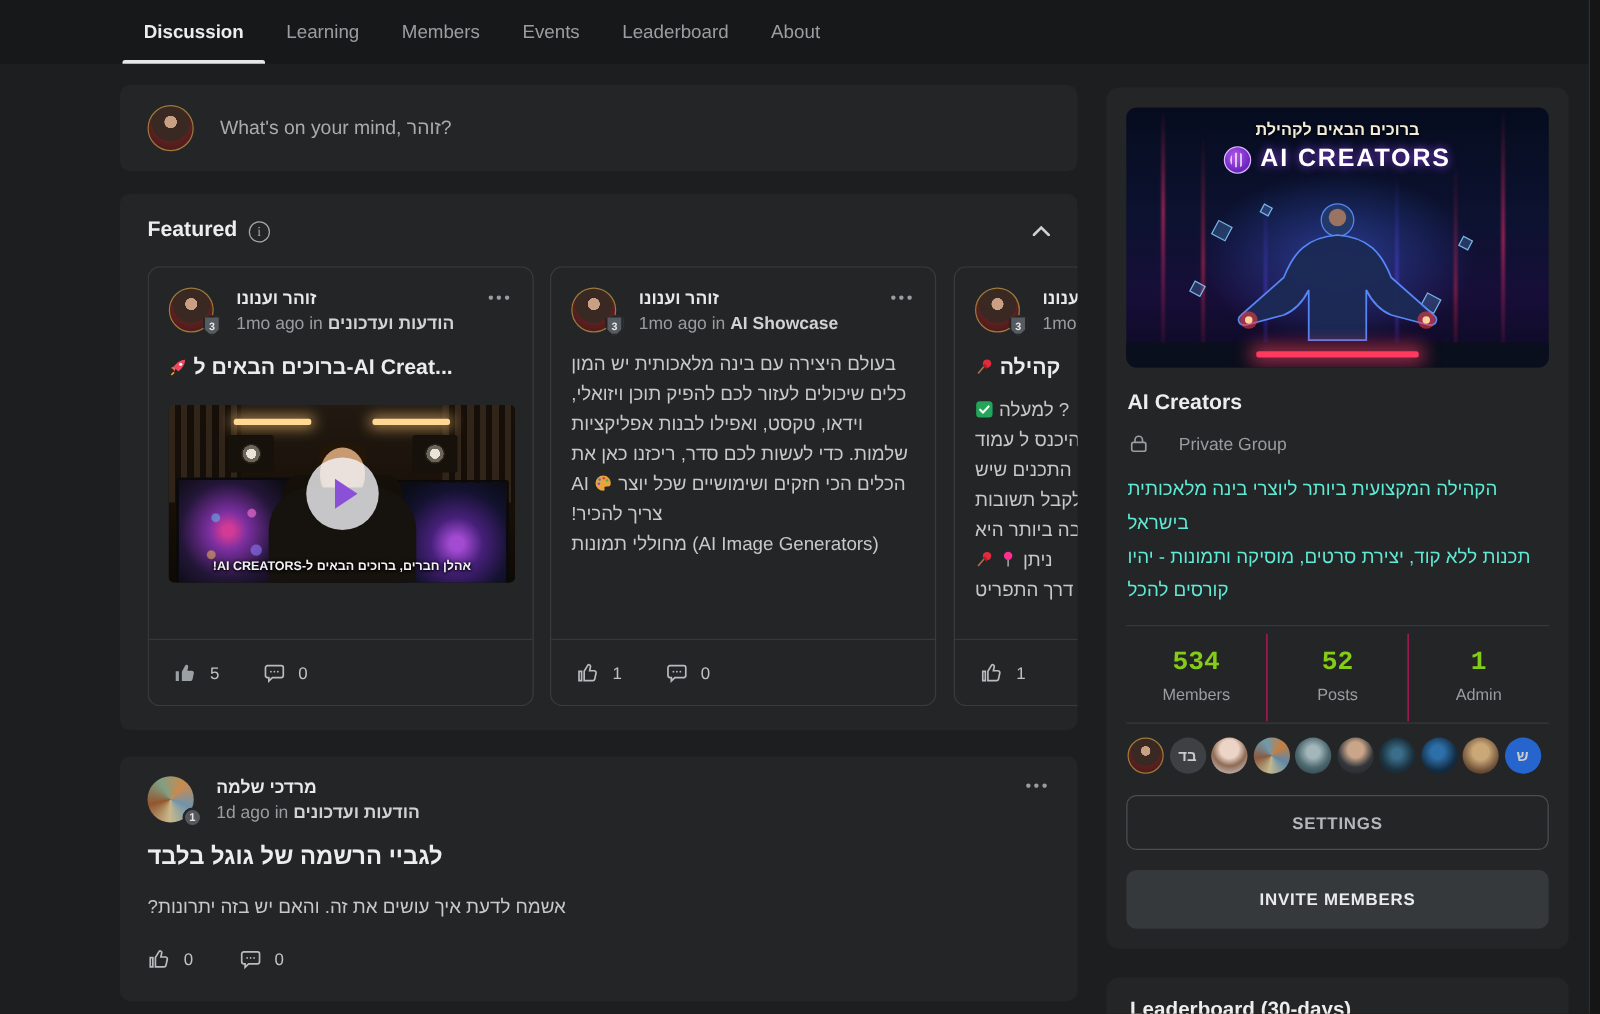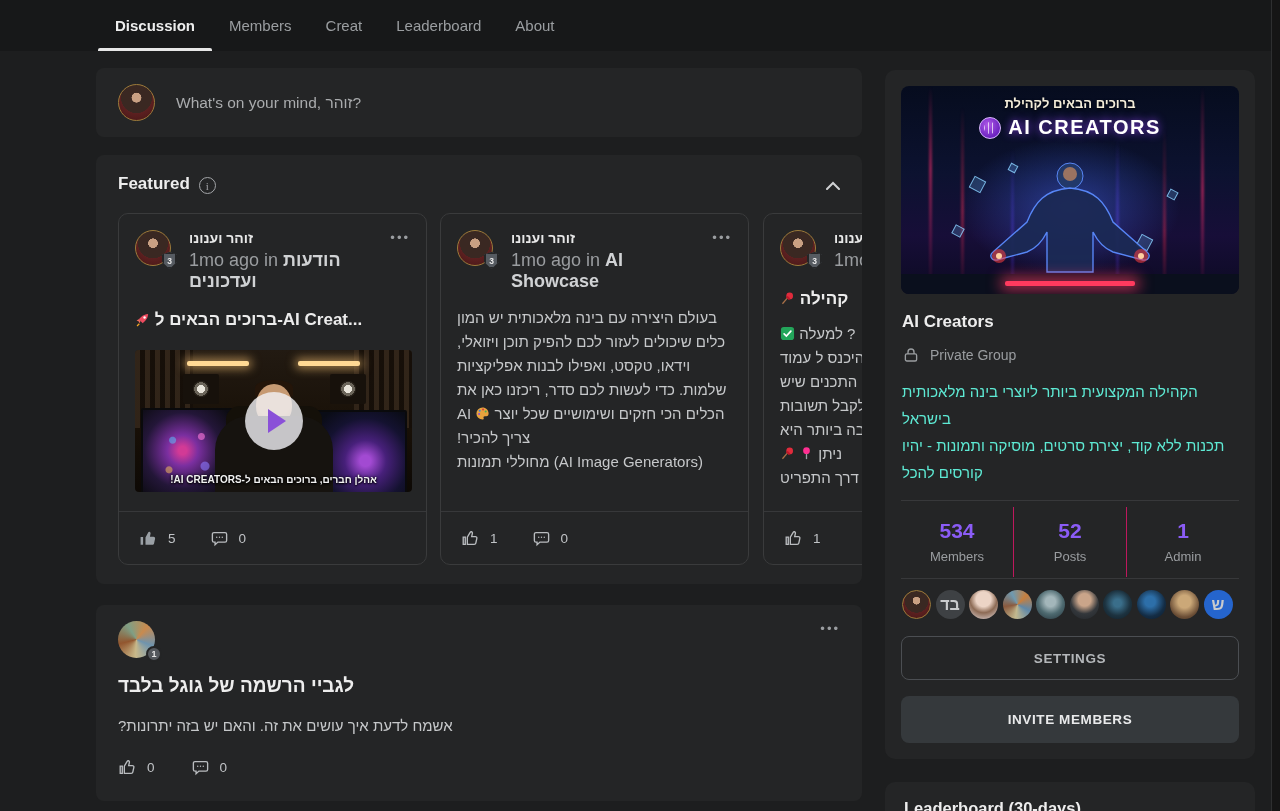--- a/index.html
+++ b/index.html
@@ -35,21 +35,21 @@
   .cards-row { position:absolute; left:22px; top:58px; width:744px; height:352px; overflow:hidden; }
   .fcard { position:absolute; top:0; width:309px; height:352px; border:1px solid #3a3b3c; border-radius:10px; background:#242526; }
   .fcard .inner { padding:16px 16px 0 16px; }
   .phead { display:flex; align-items:flex-start; }
   .phead .avatar { width:36px; height:36px; }
   .badge-shield { position:absolute; right:-7px; bottom:-4px; width:15px; height:17px; background:#565b61; border:2px solid #242526;
       clip-path:polygon(50% 0,100% 15%,100% 58%,50% 100%,0 58%,0 15%); font-size:8.5px; color:#e8e8e8; display:flex; align-items:center; justify-content:center; font-weight:bold; }
   .badge-circle { position:absolute; right:-7px; bottom:-4px; width:16px; height:16px; background:#54585d; border:2px solid #242526; border-radius:50%; font-size:9px; color:#e4e4e4; display:flex; align-items:center; justify-content:center; font-weight:bold; }
   .pmeta { margin-left:18px; }
   .pname { font-size:14px; font-weight:bold; color:#e8e8e8; }
-  .psub { font-size:18px; color:#9a9da0; margin-top:4px; }
+  .psub { font-size:14px; color:#9a9da0; margin-top:4px;text-align:right; }
   .psub b { color:#d0d2d4; }
   .dots { margin-left:auto; color:#9a9da0; font-size:13px; letter-spacing:2px; cursor:pointer; }
   .ptitle { font-size:17px; font-weight:bold; color:#ececec; margin-top:18px; white-space:nowrap; overflow:hidden; }
   .rtl { direction:rtl; text-align:left; unicode-bidi:isolate; }
   .pbody { font-size:15px; line-height:24px; color:#c6c8ca; margin-top:14px; white-space:pre-line; }
   .pfoot { position:absolute; left:0; right:0; bottom:0; height:53px; border-top:1px solid #37383a; display:flex; align-items:center; padding:0 20px; gap:10px; }
   .pfoot .cnt { font-size:13.5px; color:#c0c3c6; margin-right:24px; }
   .icon19 { width:19px; height:19px; color:#b9bcbf; }
 
   
@@ -94,30 +94,30 @@
   .cube { position:absolute; width:13px; height:13px; border:1px solid rgba(140,210,255,.8); background:rgba(110,190,255,.22); transform:rotate(28deg); }
   .bfig { position:absolute; left:50%; bottom:16px; transform:translateX(-50%); }
   .bdesk { position:absolute; left:0; right:0; bottom:0; height:20px; background:#0a0f1d; }
   .bkbd { position:absolute; left:50%; bottom:8px; width:130px; height:5px; transform:translateX(-50%); background:#ff3a5e; box-shadow:0 0 14px 5px rgba(255,60,100,.6); border-radius:2px; }
   .bwelcome { position:absolute; top:10px; left:0; right:0; text-align:center; font-size:13px; font-weight:bold; color:#f3ecd9; direction:rtl; text-shadow:0 1px 3px #000; }
   .bbrand { position:absolute; top:30px; left:0; right:0; display:flex; align-items:center; justify-content:center; gap:7px; }
   .brain { width:22px; height:22px; border-radius:50%; background:radial-gradient(circle at 40% 35%, #b05ae8, #6c23c0 70%); border:1.5px solid #d8b6ff; position:relative; }
   .brain::after { content:""; position:absolute; inset:4px; border-radius:50%; background:repeating-linear-gradient(90deg, rgba(255,255,255,.85) 0 1.5px, transparent 1.5px 4px); opacity:.8; }
   .bname { font-size:20px; font-weight:bold; color:#ffffff; letter-spacing:1.5px; text-shadow:0 0 8px rgba(150,70,255,.9); }
   .gname { position:absolute; left:17px; top:242px; font-size:17px; font-weight:bold; color:#ededed; }
-  .grow-priv { position:absolute; left:17px; top:276px; display:flex; align-items:center; gap:10px; color:#9a9da0; font-size:14px; }
+  .grow-priv { position:absolute; left:17px; top:276px; display:flex; align-items:center; gap:23px; color:#9a9da0; font-size:14px; }
   .gdesc { position:absolute; left:17px; top:308px; width:338px; font-size:15px; line-height:27px; color:#5eead4; white-space:pre-line; }
   .sdiv { position:absolute; left:16px; width:338px; border-top:1px solid #37383a; }
   .stats { position:absolute; left:16px; top:437px; width:338px; height:70px; display:flex; }
   .stat { flex:1; text-align:center; padding-top:12px; position:relative; }
   .stat + .stat { border-left:1px solid #be185d; }
-  .stat .v { font-size:21px; font-weight:bold; color:#8b5cf6; }
+  .stat .v { font-size:21px; font-weight:bold; color:#84cc16;font-family:Liberation Mono, monospace; }
   .stat .l { font-size:13px; color:#9a9da0; margin-top:6px; }
   .avrow { position:absolute; left:17px; top:520px; display:flex; gap:4.5px; }
-  .avrow .mav { width:29px; height:29px; border-radius:50%; flex:none; display:flex; align-items:center; justify-content:center; font-size:16px; color:#c9cbcd; font-weight:bold; }
+  .avrow .mav { width:29px; height:29px; border-radius:50%; flex:none; display:flex; align-items:center; justify-content:center; font-size:12px; color:#c9cbcd; font-weight:bold; }
   .btn { position:absolute; left:16px; width:338px; border-radius:8px; display:flex; align-items:center; justify-content:center; font-size:13.5px; font-weight:bold; letter-spacing:.6px; cursor:pointer; }
   .btn-settings { top:566px; height:44px; border:1px solid #4b4e52; color:#b4b7ba; background:transparent; }
   .btn-invite { top:626px; height:47px; background:#35393c; color:#e9eaeb; }
   .lb { left:885px; top:782px; width:370px; height:60px; border-radius:10px; padding:17px 19px; }
   .lb-title { font-size:16.5px; font-weight:bold; color:#ededed; }
 
   
   .mav-zohar { background:radial-gradient(circle at 50% 36%, #c9a083 17%, #3a2822 18% 54%, #5c2020 55%, #451616); border:1.5px solid #9c7a3a; }
   .mav-initials { background:#3e4144; }
   .mav-woman { background:radial-gradient(circle at 50% 32%, #ecd4c6 30%, #8d6b55 55%, #e3dadd); }
@@ -130,22 +130,23 @@
   .mav-initblue { background:#2565cd; color:#fff; }
 
   .scrollstrip { position:absolute; right:0; top:0; width:9px; height:811px; background:#151515; border-left:1px solid #2e2f30; }
   .emj { display:inline-block; width:15px; height:15px; vertical-align:-2px; }
 </style>
 </head>
 <body>
 
 <div class="topnav">
   <div class="tab active">Discussion</div>
+  <div class="tab">Learning</div>
   <div class="tab">Members</div>
-  <div class="tab">Creat</div>
+  <div class="tab">Events</div>
   <div class="tab">Leaderboard</div>
   <div class="tab">About</div>
 </div>
 
 <div class="card composer">
   <div class="avatar av-zohar"></div>
   <div class="composer-text">What's on your mind, זוהר?</div>
 </div>
 
 <div class="card featured">
@@ -283,20 +284,24 @@
       </div>
     </div>
 
   </div>
 </div>
 
 <div class="card feedpost">
   <div class="phead">
     <div class="avatar av-mordechai">
       <div class="badge-circle">1</div>
+    </div>
+    <div class="pmeta">
+      <div class="pname rtl">מרדכי שלמה</div>
+      <div class="psub"><span>1d ago in </span><b>הודעות ועדכונים</b></div>
     </div>
     <div class="dots">•••</div>
   </div>
   <div class="ftitle rtl">לגביי הרשמה של גוגל בלבד</div>
   <div class="fbody rtl">אשמח לדעת איך עושים את זה. והאם יש בזה יתרונות?</div>
   <div class="ffoot">
     <svg class="icon19" viewBox="0 0 24 24" fill="none" stroke="currentColor" stroke-width="1.7">
         <path d="M2.8 10.2h2.6v9.3H2.8zM8 19.5h8.7c1 0 1.8-.6 2-1.6l1.3-6c.3-1.2-.6-2.3-1.9-2.3h-4.6l.9-4.1c.2-.9-.4-1.8-1.3-2-.6-.1-1.2.2-1.5.7L8 10.2z"></path>
       </svg>
     <span class="cnt">0</span>

